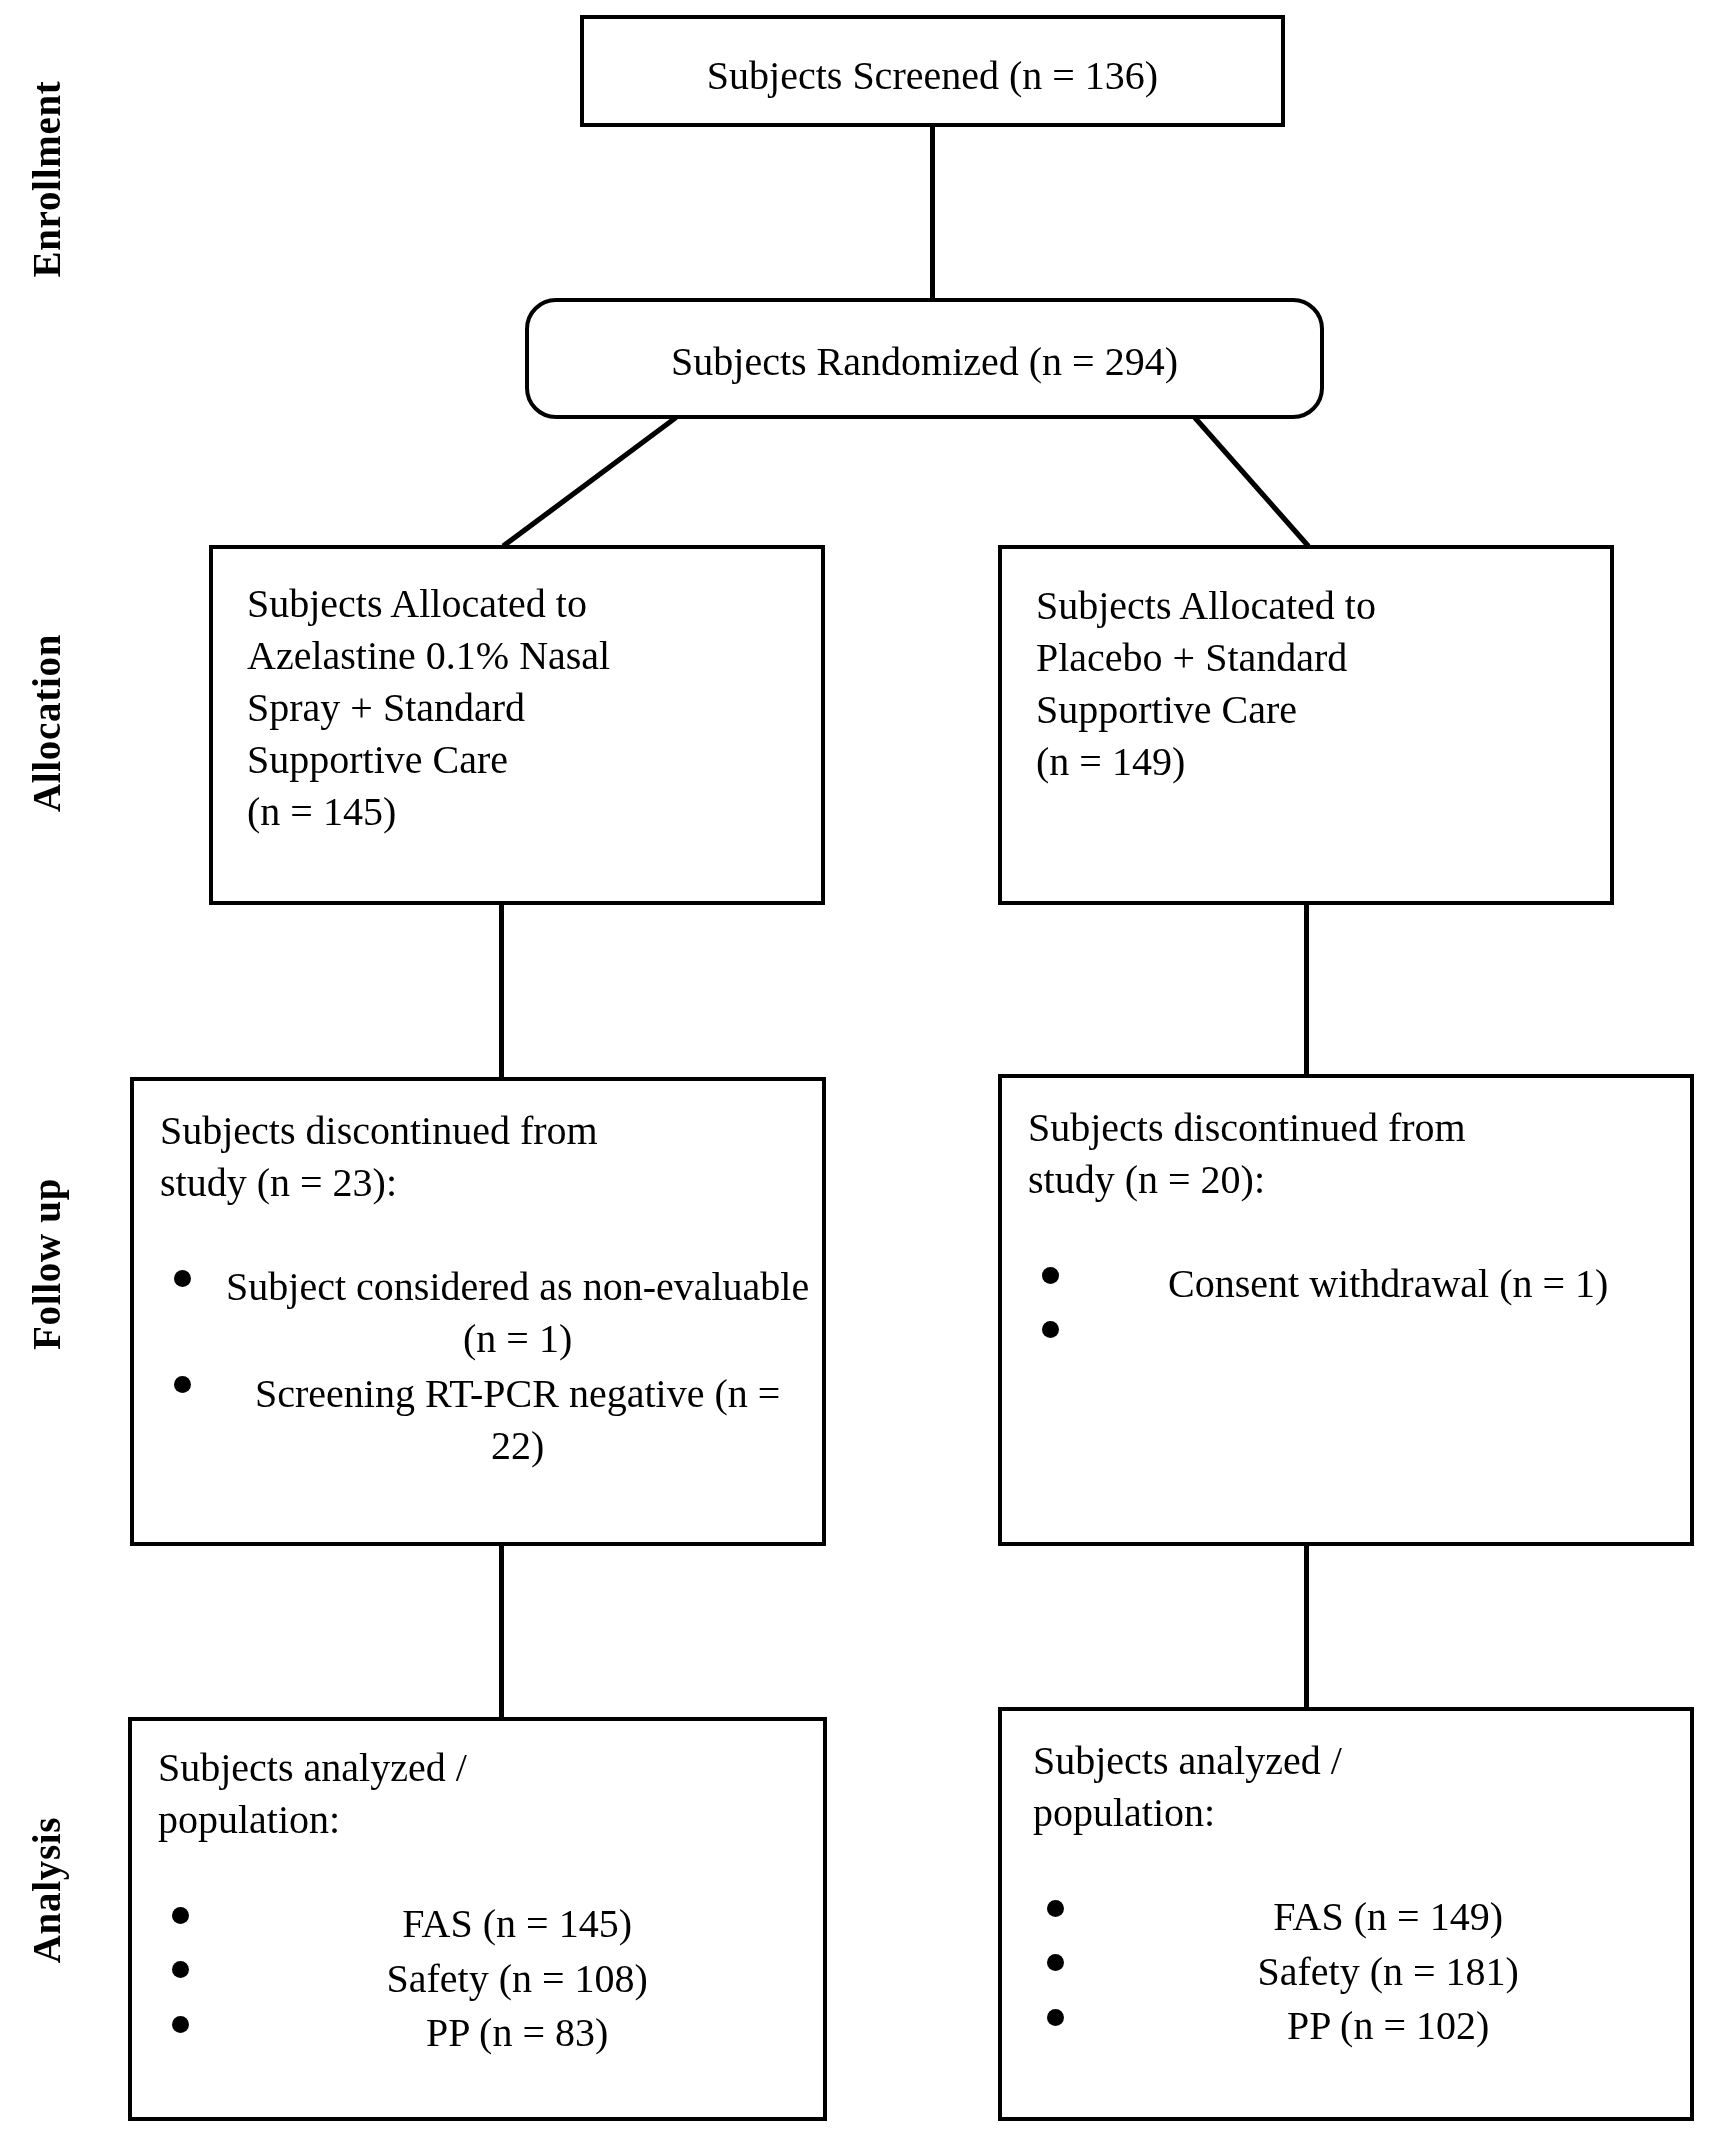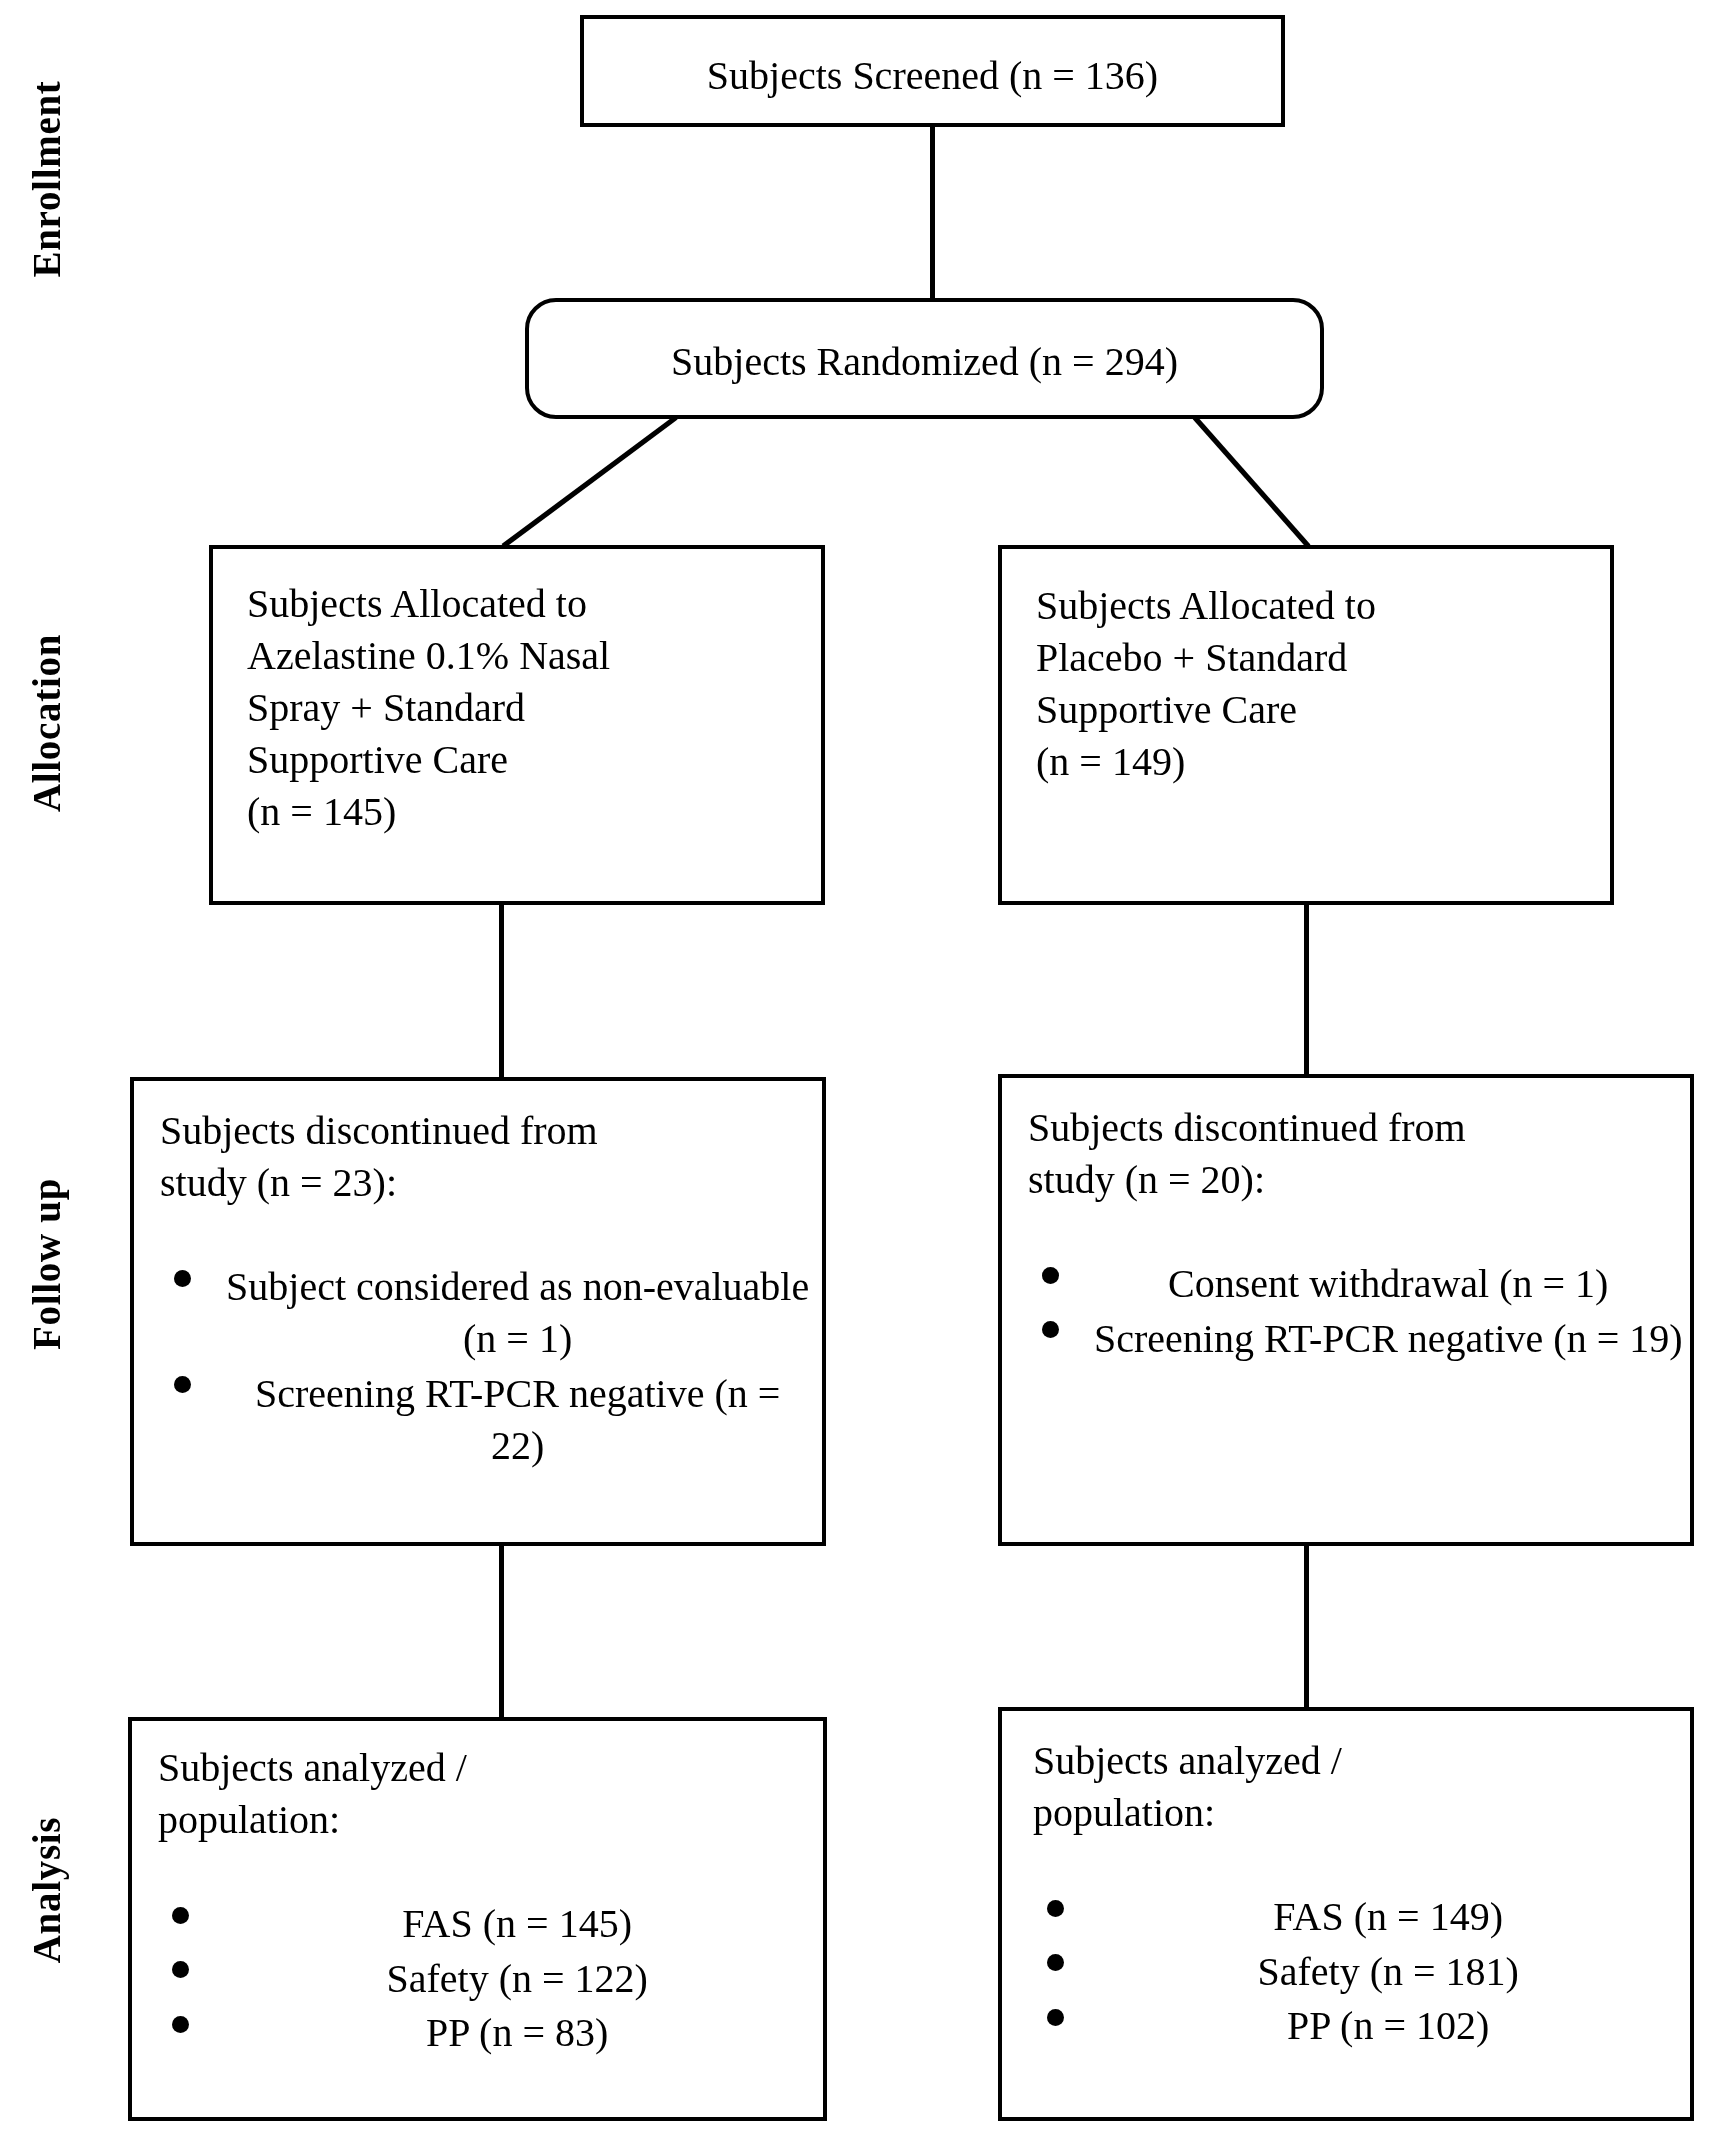--- a/index.html
+++ b/index.html
@@ -180,41 +180,40 @@
     <div class="box-inner">
       <div class="btext" style="left:26px; right:15.6px; top:23.5px;">Subjects discontinued from
 study (n = 20):</div>
       <ul class="blist" style="left:26px; right:6.5px; top:180px;">
         <li>
           <span class="bullet"></span>
           <span>Consent withdrawal (n = 1)</span>
         </li>
         <li>
           <span class="bullet"></span>
-          <span>Screening RT-PCR negative (n = 19)</span>
         </li>
       </ul>
     </div>
   </div>
 
   <div class="vline" style="left:499px; top:1545px; height:173px;"></div>
   <div class="vline" style="left:1304px; top:1545px; height:163px;"></div>
 
   <div class="box" style="left:128px; top:1717px; width:699px; height:404px;">
     <div class="box-inner">
       <div class="btext" style="left:26px; right:15.6px; top:21px;">Subjects analyzed /
 population:</div>
       <ul class="blist" style="left:26px; right:11.7px; top:177px;">
         <li>
           <span class="bullet"></span>
           <span>FAS (n = 145)</span>
         </li>
         <li>
           <span class="bullet"></span>
-          <span>Safety (n = 122)</span>
+          <span>Safety (n = 108)</span>
         </li>
         <li>
           <span class="bullet"></span>
           <span>PP (n = 83)</span>
         </li>
       </ul>
     </div>
   </div>
 
   <div class="box" style="left:998px; top:1707px; width:696px; height:414px;">

